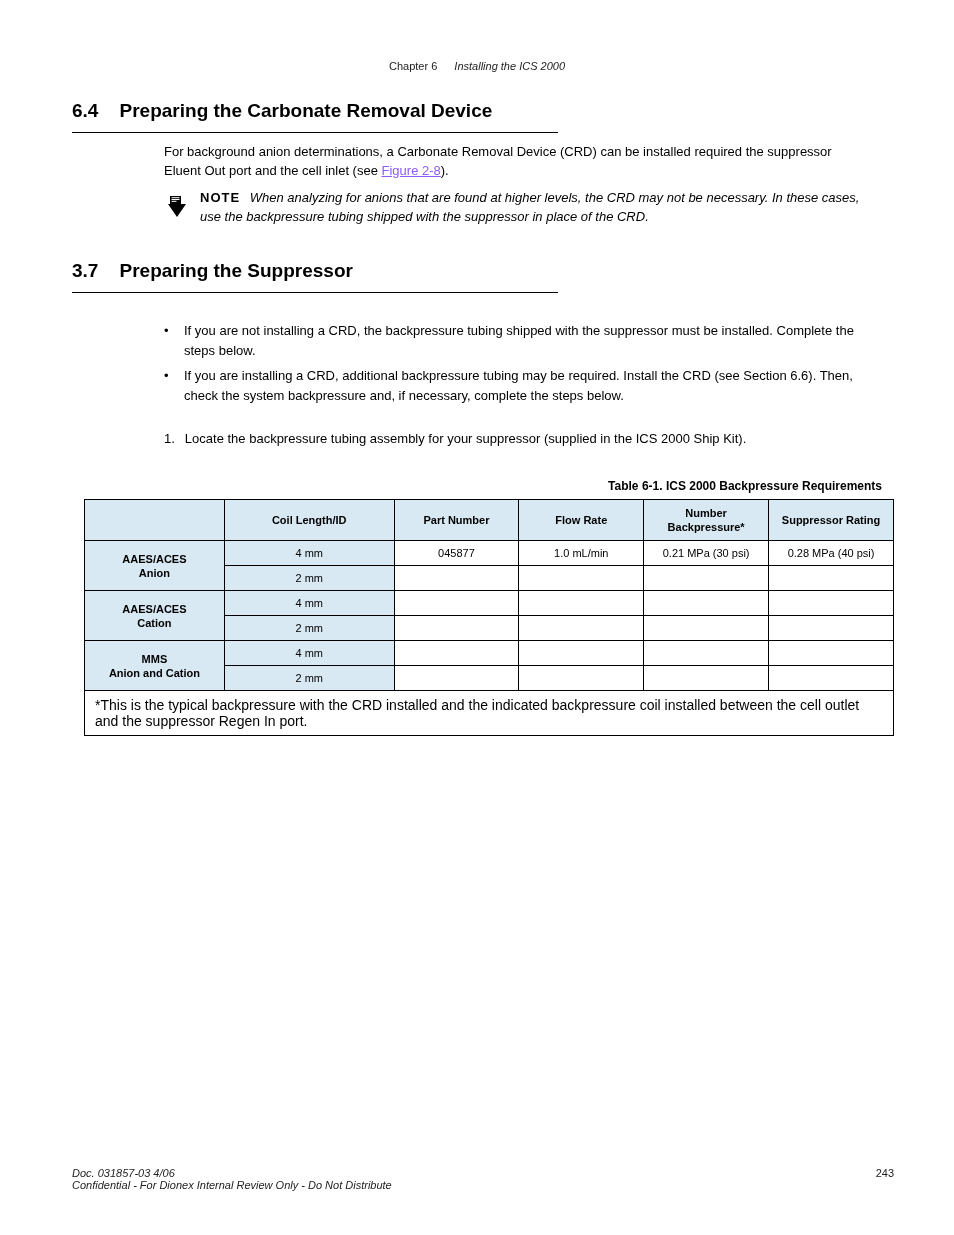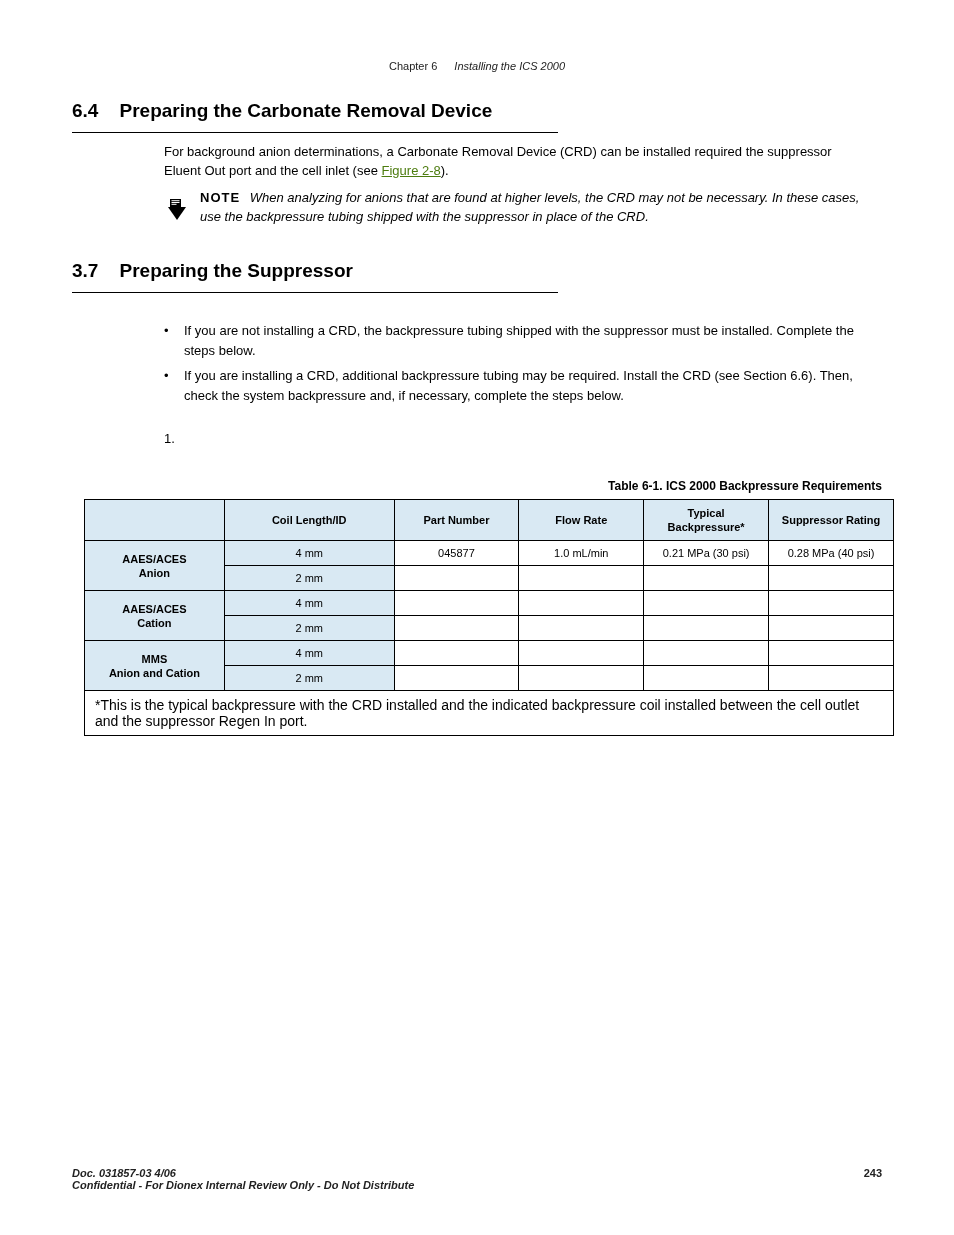--- a/index.html
+++ b/index.html
@@ -32,25 +32,25 @@
   }
   .indent-block {
     margin-left: 92px;
     margin-right: 10px;
   }
   p.body {
     font-size: 13px;
     line-height: 1.45;
     margin-bottom: 8px;
   }
-  a.link { color: #4d7c0f; text-decoration: underline; }
+  a.link { color: #8b5cf6; text-decoration: underline; }
 
   .note-row {
     display: flex;
-    align-items: flex-end;
+    align-items: center;
     gap: 10px;
     margin-top: 6px;
     margin-bottom: 6px;
   }
   .note-row .icon-wrap {
     flex: 0 0 26px;
     display: flex;
     justify-content: center;
     padding-top: 2px;
   }
@@ -107,26 +107,25 @@
   .col-blank { width: 140px; }
   .col-size  { width: 170px; }
   .col-val   { width: 125px; }
 
   .two-line { line-height: 1.3; }
 
   .footer-area {
     position: absolute;
     bottom: 44px;
     left: 72px;
-    right: 72px;
+    right: 60px;
     display: flex;
     justify-content: space-between;
     font-size: 11px;
     color: #222;
-    font-weight: bold;
   }
   .footer-area .left  { font-style: italic; text-align: left; }
   .footer-area .right { text-align: right; }
 </style>
 </head>
 <body>
 
 <div class="header-area">
   <span class="chapter-num">Chapter 6</span>
   <span class="chapter-title">Installing the ICS 2000</span>
@@ -173,41 +172,42 @@
     <div class="bullet">•</div>
     <div>If you are not installing a CRD, the backpressure tubing shipped with the suppressor must be installed. Complete the steps below.</div>
   </div>
   <div class="bullet-item">
     <div class="bullet">•</div>
     <div>If you are installing a CRD, additional backpressure tubing may be required. Install the CRD (see Section 6.6). Then, check the system backpressure and, if necessary, complete the steps below.</div>
   </div>
   <div class="spacer-sm"></div>
   <div class="bullet-item">
     <div class="bullet">1.</div>
+    <div>Locate the backpressure tubing assembly for your suppressor (supplied in the ICS 2000 Ship Kit).</div>
   </div>
 </div>
 
 <div class="table-label" style="text-align:right; margin-top:30px;">Table 6-1. ICS 2000 Backpressure Requirements</div>
 
 <table class="spec">
   <colgroup>
     <col class="col-blank">
       <col class="col-size">
       <col class="col-val">
       <col class="col-val">
       <col class="col-val">
       <col class="col-val">
   </colgroup>
   <thead>
     <tr>
       <th class="hdr-cell"></th>
       <th class="hdr-cell two-line">Coil Length/ID</th>
       <th class="hdr-cell two-line">Part Number</th>
       <th class="hdr-cell two-line">Flow Rate</th>
-      <th class="hdr-cell two-line">Typical Backpressure*</th>
+      <th class="hdr-cell two-line">Number Backpressure*</th>
       <th class="hdr-cell two-line">Suppressor Rating</th>
     </tr>
   </thead>
   <tbody>
 
     <tr>
       <td class="hdr-cell row-label two-line" rowspan="2">
         <span>AAES/ACES</span><br>
         <span>Anion</span>
       </td>

